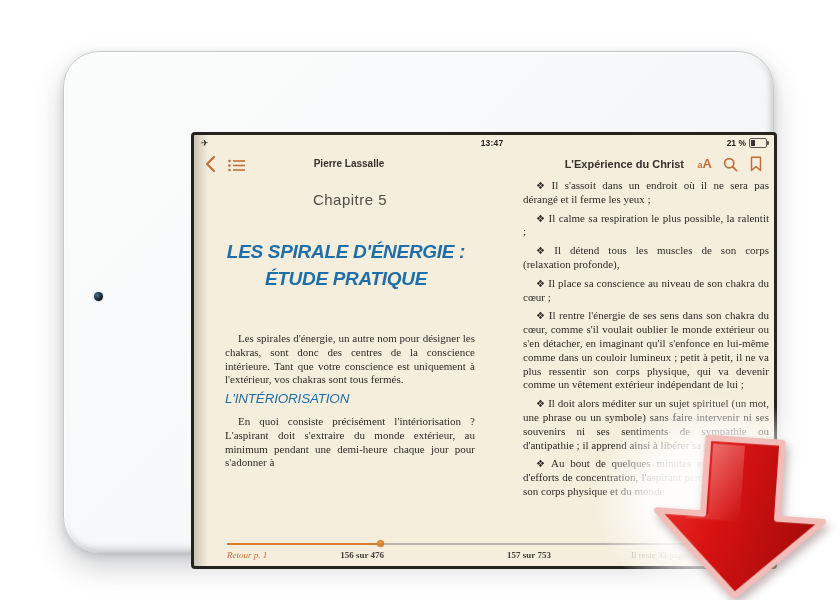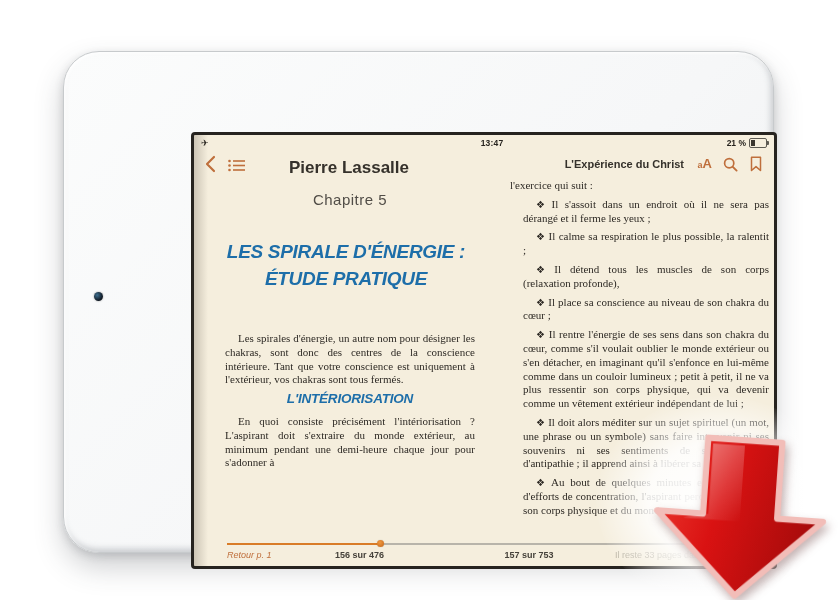--- a/index.html
+++ b/index.html
@@ -57,21 +57,21 @@
   .battery{width:16px;height:8px;border:1px solid #5d5a52;border-radius:2px;position:relative;}
   .battery .level{position:absolute;left:1px;top:1px;bottom:1px;width:25%;background:#3a362f;}
   .battery .nub{position:absolute;right:-3px;top:2px;width:2px;height:4px;background:#5d5a52;border-radius:0 1px 1px 0;}
 
   
   .nav-bar{position:absolute;left:0;right:0;top:16px;height:28px;}
   .nav-icon{color:#bf6f3c;display:inline-block;vertical-align:middle;cursor:pointer;}
   .back-chevron{position:absolute;left:10px;top:4px;width:12px;height:18px;}
   .toc-icon{position:absolute;left:34px;top:7px;width:17px;height:13px;}
   .nav-author{position:absolute;left:60px;top:7px;width:190px;text-align:center;
-    font-size:17px;font-weight:bold;color:#35312b;}
+    font-size:10px;font-weight:bold;color:#35312b;}
   .nav-booktitle{position:absolute;right:90px;top:7px;font-size:11px;font-weight:bold;color:#35312b;}
   .font-size-btn{position:absolute;right:62px;top:5px;font-size:13px;font-weight:bold;color:#bf6f3c;cursor:pointer;}
   .font-size-btn .small-a{font-size:9px;}
   .search-btn{position:absolute;right:36px;top:6px;width:15px;height:15px;cursor:pointer;}
   .bookmark-btn{position:absolute;right:12px;top:5px;width:12px;height:16px;cursor:pointer;}
 
   
   .page-left{position:absolute;left:31px;top:56px;width:250px;}
   .page-right{position:absolute;left:303px;top:44px;width:272px;height:372px;overflow:hidden;}
 
@@ -84,36 +84,36 @@
     font-size:19px;line-height:27px;letter-spacing:-0.3px;margin:0 8px 40px 0;
     font-family:"Liberation Sans",sans-serif;
   }
   .serif-body{
     font-family:"Liberation Serif", serif;
     font-size:11px;line-height:13.8px;color:#2e2a25;
     text-align:justify;
   }
   .serif-body p{margin:0 0 5px 0;text-indent:13px;}
   .subheading{
-    text-align:center;color:#1d6ea9;font-weight:bold;font-style:italic;
+    color:#1d6ea9;font-weight:normal;font-style:italic;
     font-size:13.5px;margin:4px 0 9px 0;letter-spacing:-0.2px;
     font-family:"Liberation Sans",sans-serif;
   }
   .intro-line{margin:0 0 7px 0;text-indent:0;}
   .bullet-list{margin-left:26px;}
   .bullet-item{margin:0 0 6px 0;text-indent:0;}
   .bullet-glyph{color:#2e2a25;font-size:10px;padding-right:3px;}
 
   
   .progress{position:absolute;left:33px;top:405px;width:527px;height:8px;cursor:pointer;}
   .progress .track{position:absolute;left:0;right:0;top:3px;height:1.5px;background:#b8b4aa;}
   .progress .fill{position:absolute;left:0;top:3px;height:1.5px;background:#d97c28;}
   .progress .dot{position:absolute;top:0;width:7px;height:7px;border-radius:50%;
     background:radial-gradient(circle at 40% 35%, #f0983f, #c4661a);box-shadow:0 0 1px rgba(0,0,0,.3);}
-  .footer-row{position:absolute;left:0;right:0;top:415px;height:14px;font-size:9px;color:#45413a;}
+  .footer-row{position:absolute;left:0;right:0;top:415px;height:14px;font-size:9px;color:#45413a;font-family:Liberation Serif, serif;}
   .back-link{position:absolute;left:33px;top:0;color:#bf6f3c;font-style:italic;cursor:pointer;}
   .pagenum-left{position:absolute;left:100px;width:90px;text-align:right;font-weight:bold;color:#45413a;}
   .pagenum-right{position:absolute;left:290px;width:90px;text-align:center;font-weight:bold;color:#45413a;}
   .remaining{position:absolute;right:24px;top:0;color:#b9b3a3;}
 
   
   .glow{
     position:absolute;left:596px;top:396px;width:244px;height:210px;border-radius:50%;
     background:radial-gradient(ellipse at center, rgba(255,255,255,0.98) 0%, rgba(255,255,255,0.85) 40%, rgba(255,255,255,0) 72%);
     pointer-events:none;
@@ -190,21 +190,20 @@
           <div>
 
           <p>Les spirales d'énergie, un autre nom pour désigner les chakras, sont donc des centres de la conscience intérieure. Tant que votre conscience est uniquement à l'extérieur, vos chakras sont tous fermés.</p>
             </div>
           <div class="subheading">L'INTÉRIORISATION</div>
           <p>En quoi consiste précisément l'intériorisation ? L'aspirant doit s'extraire du monde extérieur, au minimum pendant une demi-heure chaque jour pour s'adonner à</p>
         </div>
       </div>
 
       <div class="page-right serif-body">
-        <p class="intro-line">l'exercice qui suit :</p>
         <div class="bullet-list">
 
             <p class="bullet-item"><span class="bullet-glyph">❖</span><span>Il s'assoit dans un endroit où il ne sera pas dérangé et il ferme les yeux ;</span></p>
 
             <p class="bullet-item"><span class="bullet-glyph">❖</span><span>Il calme sa respiration le plus possible, la ralentit ;</span></p>
 
             <p class="bullet-item"><span class="bullet-glyph">❖</span><span>Il détend tous les muscles de son corps (relaxation profonde),</span></p>
 
             <p class="bullet-item"><span class="bullet-glyph">❖</span><span>Il place sa conscience au niveau de son chakra du cœur ;</span></p>
 

